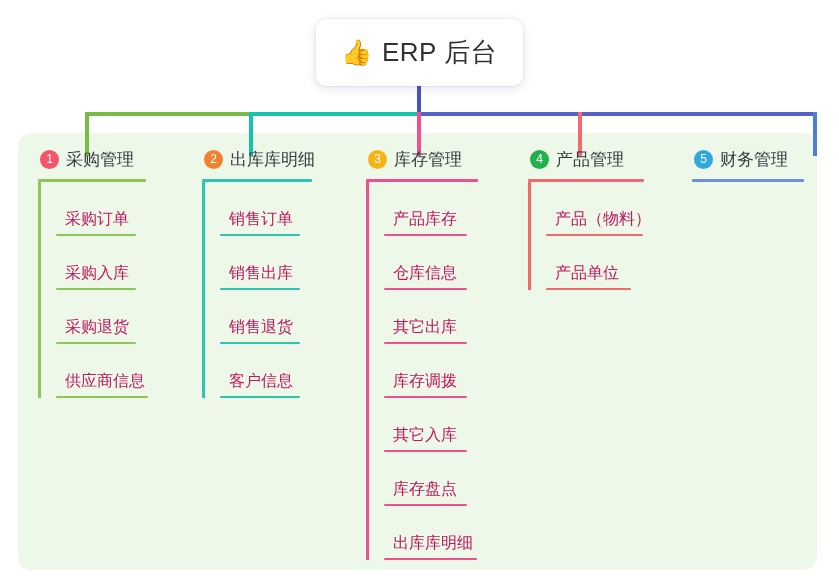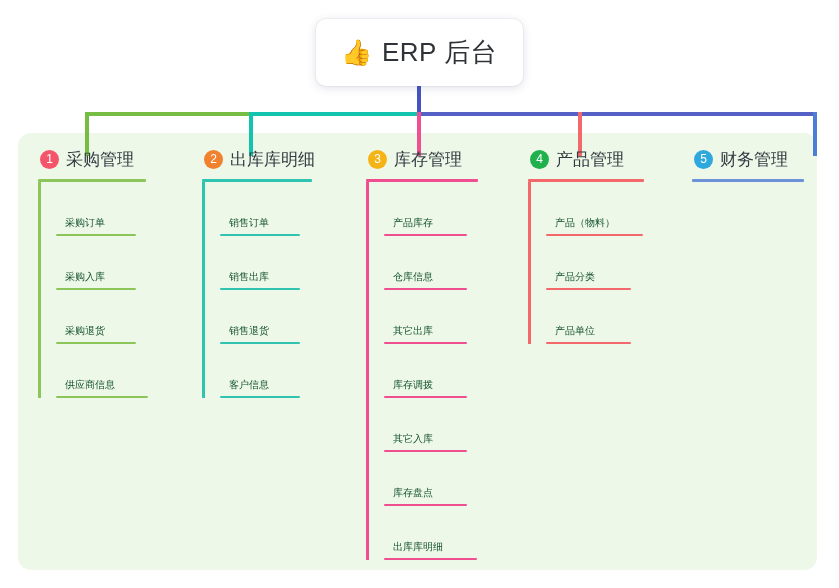--- a/index.html
+++ b/index.html
@@ -130,22 +130,22 @@
   }
   .leaf {
     position: relative;
     height: 54px;
     box-sizing: border-box;
   }
   .leaf-text {
     position: absolute;
     left: 9px;
     bottom: 6px;
-    font-size: 10px;
-    color: #14532d;
+    font-size: 16px;
+    color: #be185d;
     white-space: nowrap;
   }
   .leaf-rule {
     position: absolute;
     left: 0;
     bottom: 0;
     height: 2px;
     border-radius: 1px;
   }
 </style>
@@ -265,24 +265,20 @@
       <span class="col-title">产品管理</span>
     </div>
     <div class="col-rule" style="background: rgb(242, 104, 107); width: 116px;"></div>
     <div class="branch">
       <div class="spine" style="background: rgb(242, 104, 107);"></div>
       <div class="leaf">
         <span class="leaf-text">产品（物料）</span>
         <div class="leaf-rule" style="background: rgb(242, 104, 107); width: 97px;"></div>
       </div>
       <div class="leaf">
-        <span class="leaf-text">产品分类</span>
-        <div class="leaf-rule" style="background: rgb(242, 104, 107); width: 85px;"></div>
-      </div>
-      <div class="leaf">
         <span class="leaf-text">产品单位</span>
         <div class="leaf-rule" style="background: rgb(242, 104, 107); width: 85px;"></div>
       </div>
     </div>
   </div>
 <div class="column" id="col-5">
     <div class="col-header">
       <span class="badge" style="background: rgb(47, 168, 221);">5</span>
       <span class="col-title">财务管理</span>
     </div>

